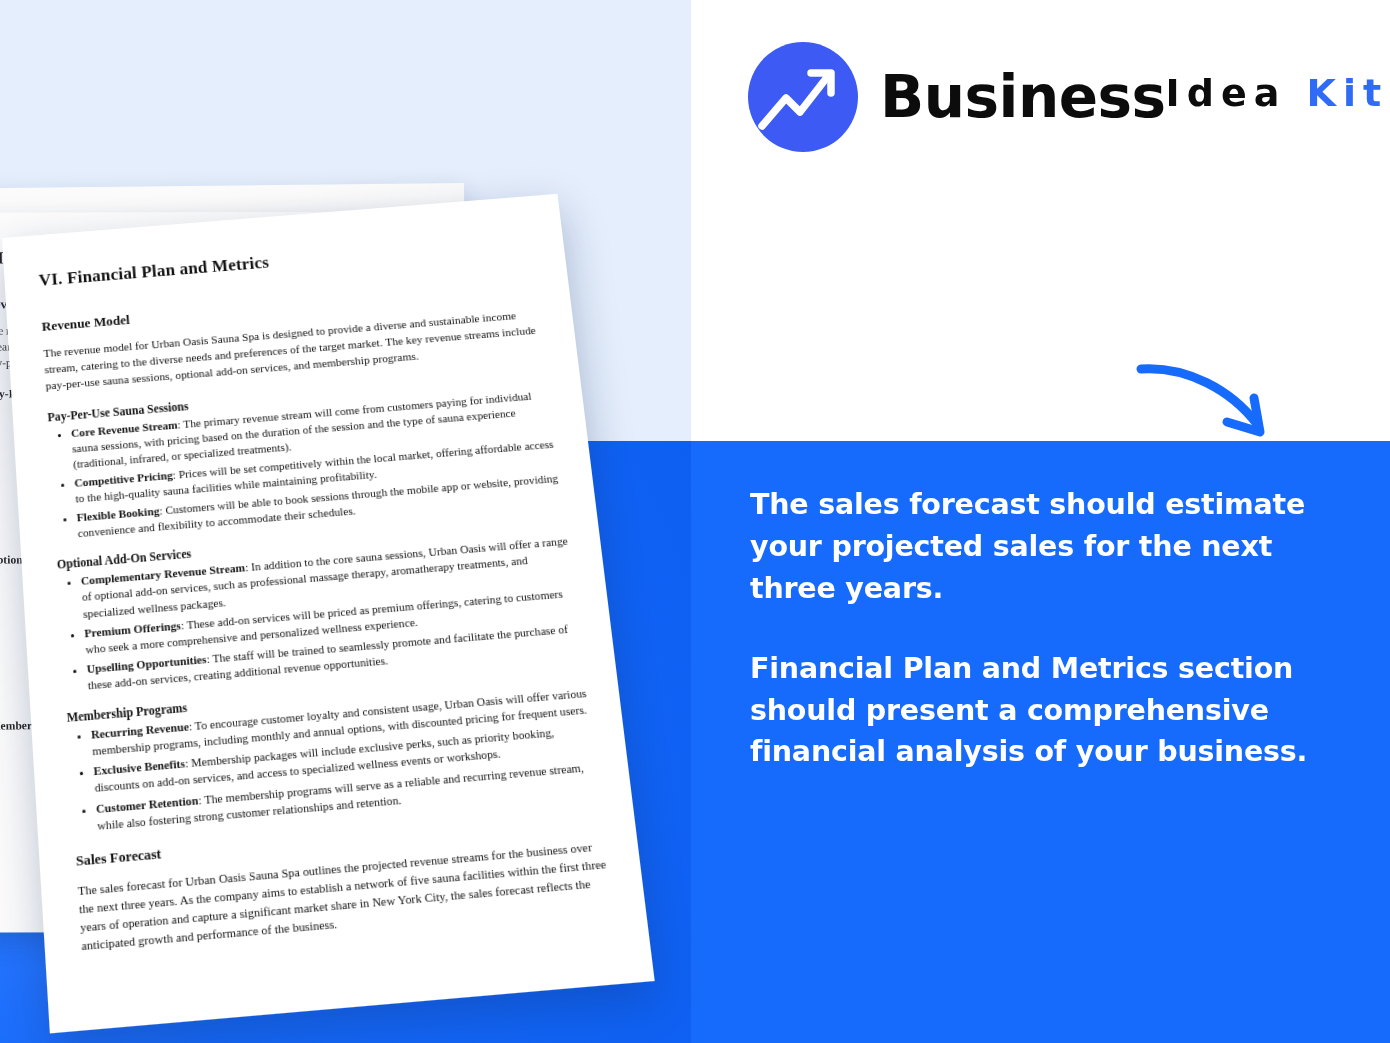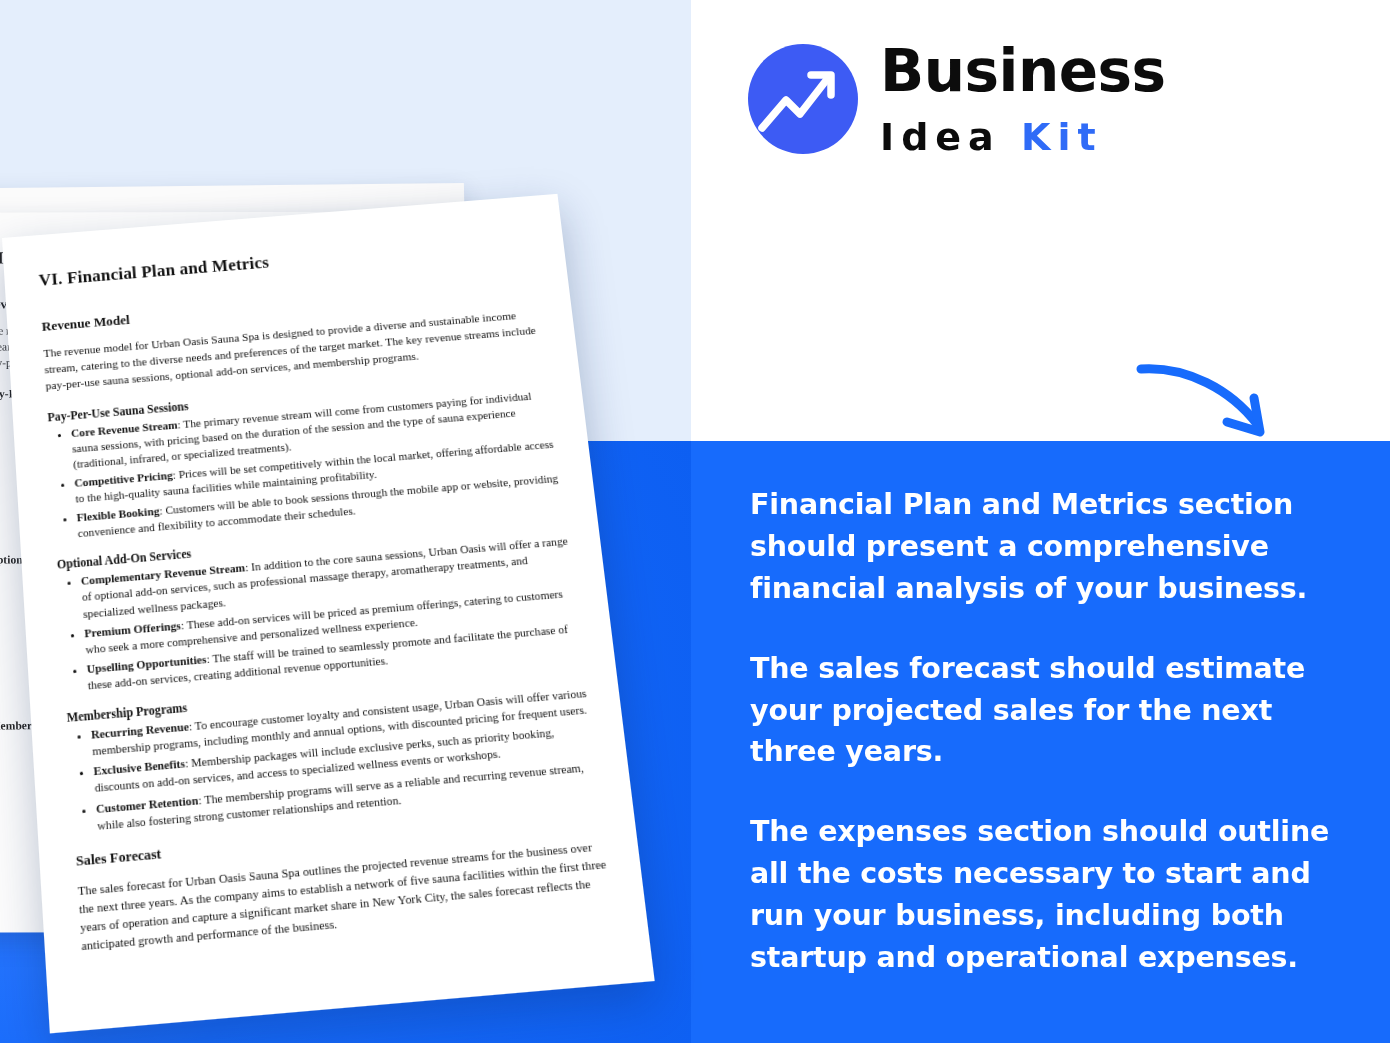--- a/index.html
+++ b/index.html
@@ -31,27 +31,27 @@
 
   
   .logo{
     position:absolute;left:748px;top:42px;display:flex;align-items:center;gap:22px;
   }
   .logo-mark{
     width:110px;height:110px;border-radius:50%;
     background:#3d5bf4;position:relative;flex:none;
   }
   .logo-mark svg{position:absolute;left:0;top:0;}
-  .logo-words{display:flex;flex-direction:column;line-height:1;}
+  .logo-words{display:flex;flex-direction:row;line-height:1;}
   .logo-line1{
     font-size:58px;font-weight:bold;color:#0c0c0c;letter-spacing:-0.5px;
     font-family:"DejaVu Sans", sans-serif;
   }
   .logo-line2{
-    font-size:38px;font-weight:bold;color:#0c0c0c;letter-spacing:7px;margin-top:18px;
+    font-size:38px;font-weight:bold;color:#0c0c0c;letter-spacing:7px;margin-top:6px;
     font-family:"DejaVu Sans", sans-serif;
   }
   .logo-line2 .kit{color:#2f6bf7;}
 
   
   .headline{
     position:absolute;left:750px;top:246px;width:560px;
     font-size:67px;font-weight:bold;line-height:1.03;color:#121212;
     letter-spacing:-1.2px;
     font-family:"DejaVu Sans", sans-serif;
@@ -203,18 +203,17 @@
 
 
   <div class="curve-arrow">
     <svg width="165" height="100" viewBox="0 0 165 100" aria-hidden="true">
       <path d="M6 17 C 52 14, 96 38, 122 72" fill="none" stroke="#176bfc" stroke-width="9" stroke-linecap="round"></path>
       <path d="M92 70 L125 80 L119 46" fill="none" stroke="#176bfc" stroke-width="9" stroke-linecap="round" stroke-linejoin="round"></path>
     </svg>
   </div>
 
   <div class="panel-copy">
+    <p>The sales forecast should estimate your projected sales for the next three years.</p>
     <p>Financial Plan and Metrics section should present a comprehensive financial analysis of your business.</p>
-    <p>The sales forecast should estimate your projected sales for the next three years.</p>
-    <p>The expenses section should outline all the costs necessary to start and run your business, including both startup and operational expenses.</p>
   </div>
 
 </div>
 
 </body></html>

